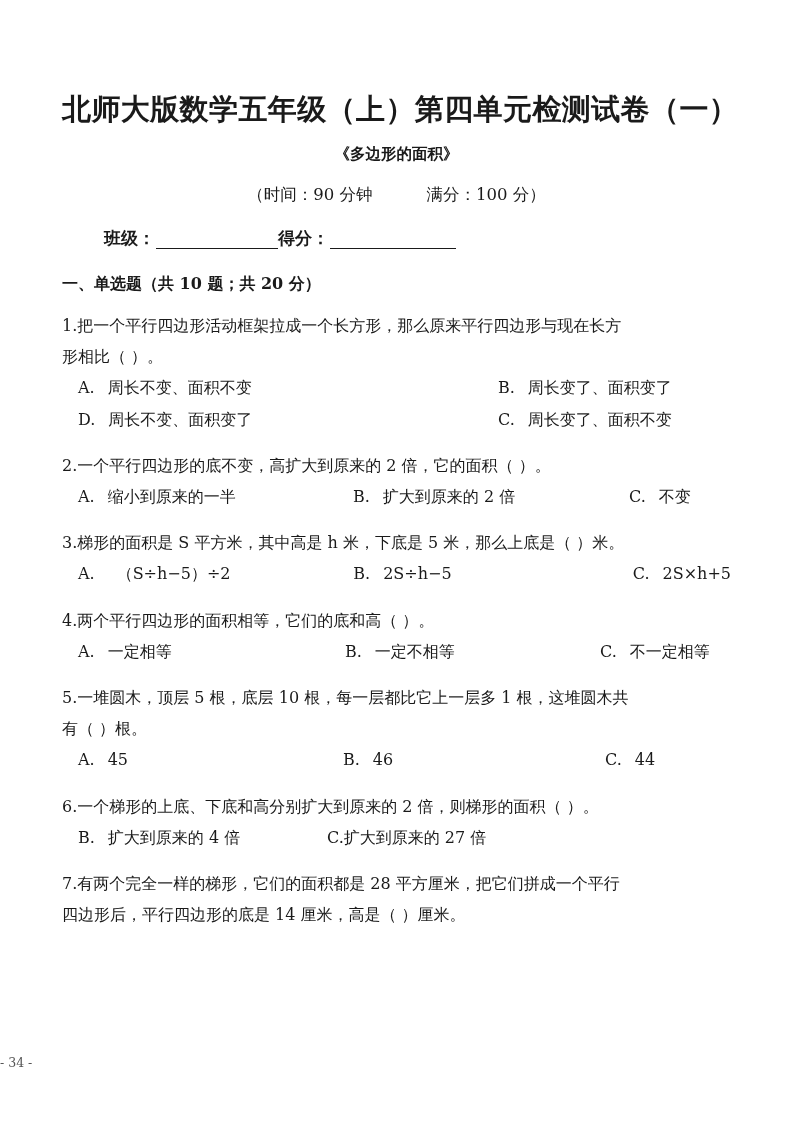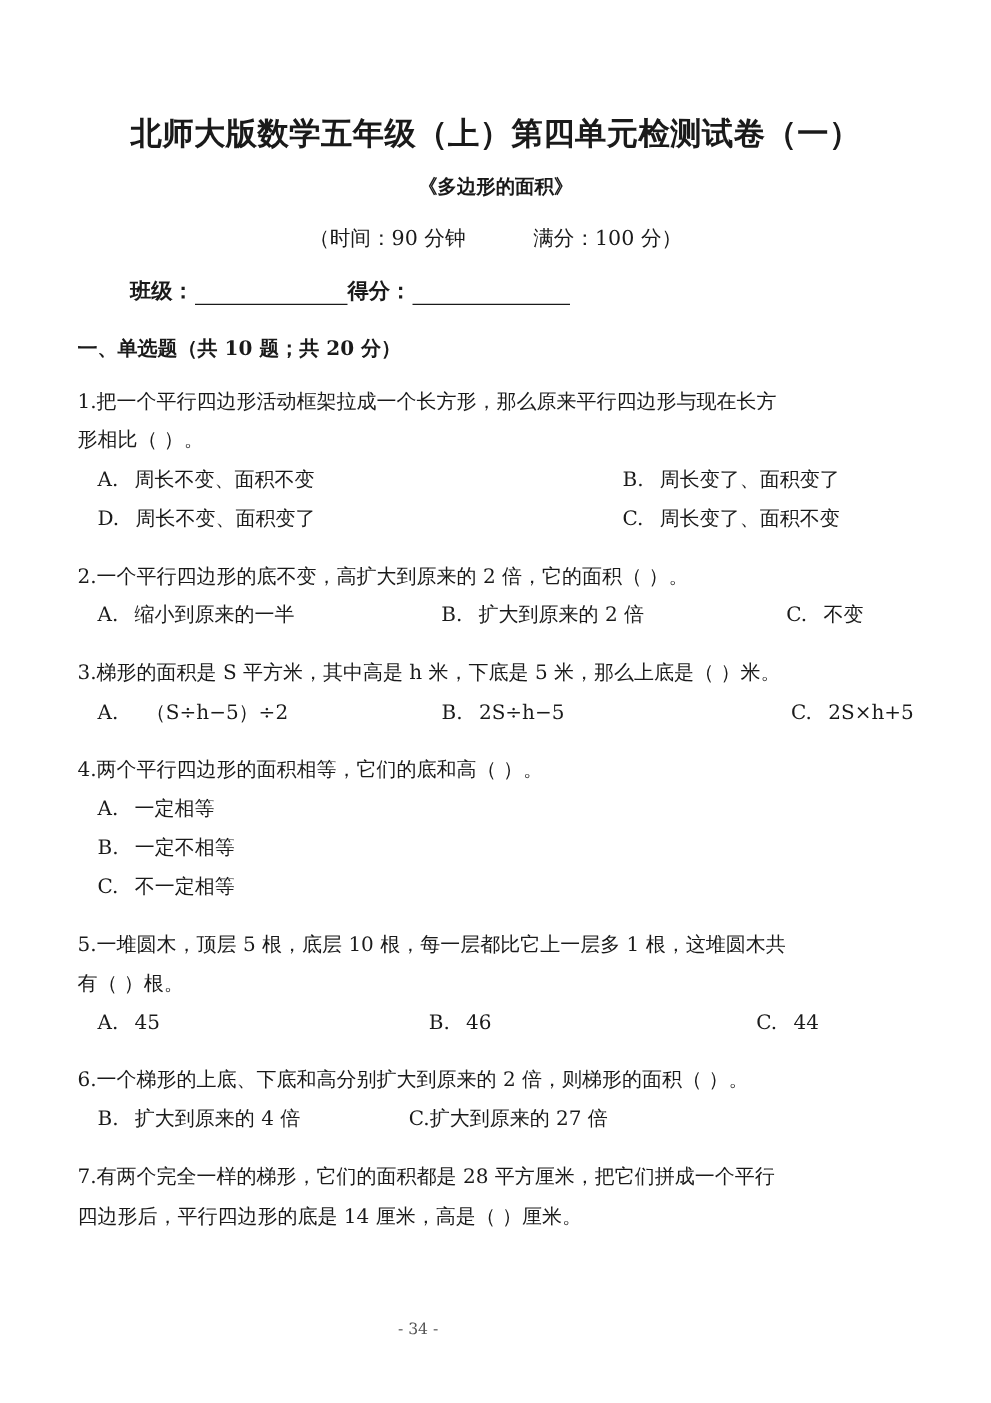--- a/index.html
+++ b/index.html
@@ -20,21 +20,21 @@
     left: 0; top: 0;
     width: 793px;
     height: 1122px;
     box-sizing: border-box;
     padding: 0 62px;
   }
 
   
   .doc-title {
     text-align: center;
-    font-size: 25px;
+    font-size: 29px;
     font-weight: bold;
     letter-spacing: 0.4px;
     margin: 0;
     padding-top: 92px;
     line-height: 1.2;
     white-space: nowrap;
   }
   .doc-subtitle {
     text-align: center;
     font-size: 15.5px;
@@ -106,21 +106,20 @@
   
   .grid2 .opt { width: 420px; }
   .grid2 .opt:last-child { width: auto; }
 
   
   .footer {
     position: absolute;
     left: 0;
     bottom: 52px;
     width: 669px;
-    text-align: center;
     font-size: 12.5px;
     color: #555;
   }
 </style>
 </head>
 <body>
 
 <div class="page">
 
   <h1 class="doc-title">北师大版数学五年级（上）第四单元检测试卷（一）</h1>
@@ -170,21 +169,21 @@
     <div class="q-text">3.梯形的面积是 S 平方米，其中高是 h 米，下底是 5 米，那么上底是（    ）米。</div>
     <div class="opt-row" style="padding-left:16px;gap:44px;">
       <span class="opt" style="width:276px;"><span class="mark">A.</span><span class="sp" style="width:22px;"></span><span>（S÷h−5）÷2</span></span>
       <span class="opt" style="width:281px;"><span class="mark">B.</span><span class="sp"></span><span>2S÷h−5</span></span>
       <span class="opt"><span class="mark">C.</span><span class="sp"></span><span>2S×h+5</span></span>
     </div>
   </div>
 
   <div class="q-block">
     <div class="q-text">4.两个平行四边形的面积相等，它们的底和高（            ）。</div>
-    <div class="opt-row" style="padding-left:16px;flex-direction:column;">
+    <div class="opt-row" style="padding-left:16px;">
       <span class="opt" style="width:267px;"><span class="mark">A.</span><span class="sp"></span><span>一定相等</span></span>
       <span class="opt" style="width:255px;"><span class="mark">B.</span><span class="sp"></span><span>一定不相等</span></span>
       <span class="opt"><span class="mark">C.</span><span class="sp"></span><span>不一定相等</span></span>
     </div>
   </div>
 
   <div class="q-block">
     <div class="q-text">5.一堆圆木，顶层 5 根，底层 10 根，每一层都比它上一层多 1 根，这堆圆木共</div>
     <div class="q-text">有（        ）根。</div>
     <div class="opt-row" style="padding-left:16px;">

